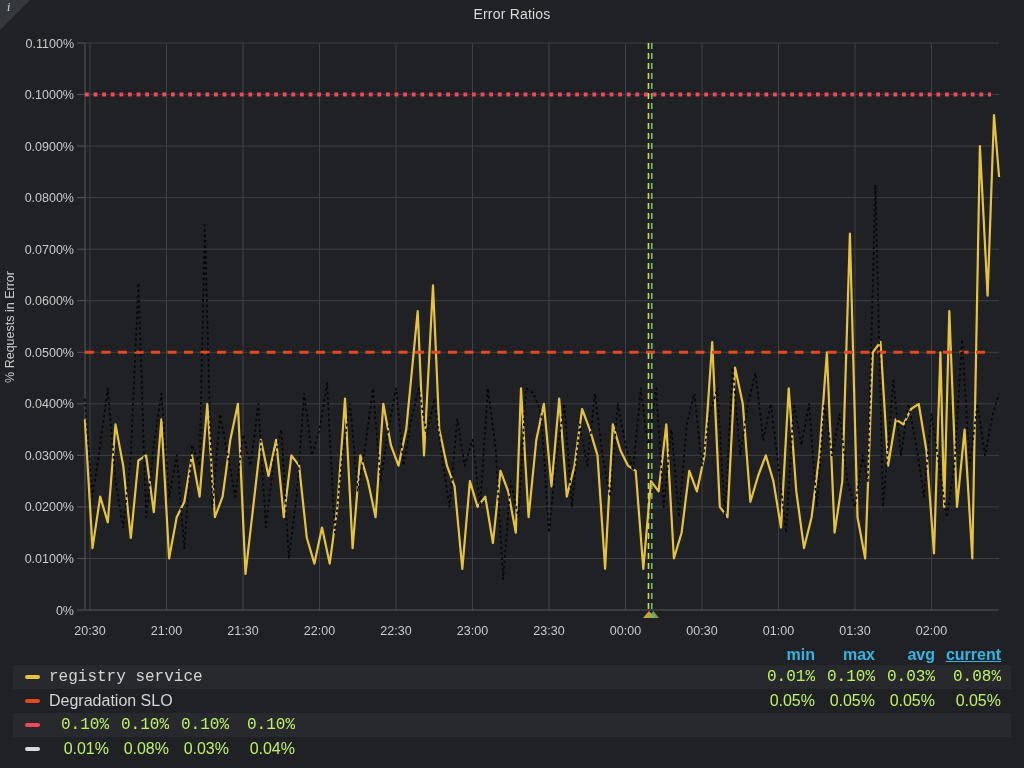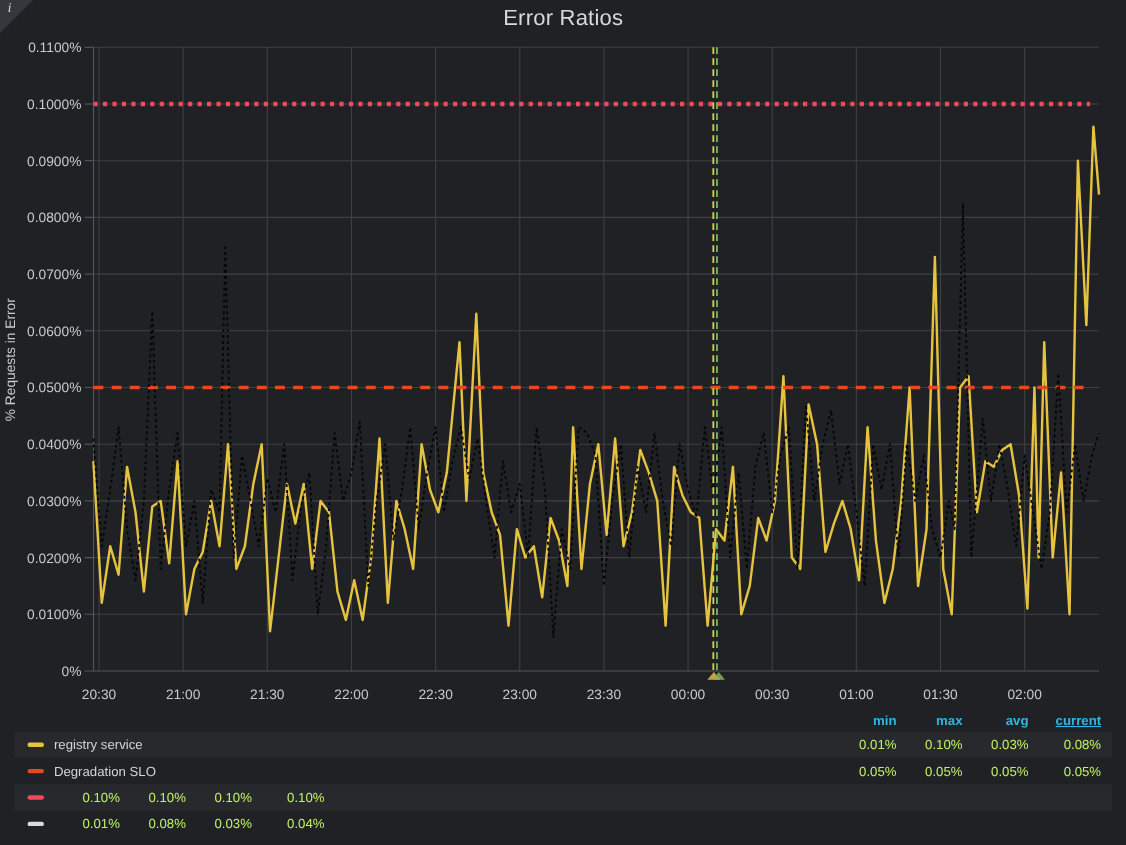--- a/index.html
+++ b/index.html
@@ -3,44 +3,44 @@
 <meta charset="utf-8">
 <style>
   html,body{margin:0;padding:0;}
   body{
     width:1024px;height:768px;position:relative;overflow:hidden;
     background:#1f2124;color:#d3d4d5;
     font-family:"Liberation Sans", sans-serif;
   }
   .panel-title{
     position:absolute;top:6px;left:0;width:1024px;text-align:center;
-    font-size:20px;font-weight:500;color:#d8d9da;letter-spacing:.2px;
+    font-size:14px;font-weight:500;color:#d8d9da;letter-spacing:.2px;
   }
   .info-corner{
     position:absolute;top:0;left:0;width:0;height:0;
     border-top:30px solid #34373b;border-right:30px solid transparent;
     cursor:pointer;
   }
   .info-corner span{
     position:absolute;top:-29px;left:7px;
     font:italic 11px "DejaVu Serif", serif;color:#d5d6d7;
   }
   #chart-svg{position:absolute;top:0;left:0;}
   .legend{
     position:absolute;left:13px;top:644px;width:998px;
-    font-size:12px;
+    font-size:16px;
   }
   .lhead{display:flex;align-items:center;height:21px;}
   .lhead .spacer{flex:1;}
   .lhead .hcell{
     width:60px;text-align:right;color:#33b5e5;font-weight:bold;cursor:pointer;
   }
   .lhead .hcell.cur{width:66px;text-decoration:underline;}
   .lrow{display:flex;align-items:center;height:24px;padding-left:12px;}
-  .lrow.alt{background:#28292c;}
+  .lrow.alt{background:#28292c;font-family:Liberation Mono, monospace;}
   .swatch{display:inline-block;width:15px;height:4px;border-radius:2px;margin-right:9px;flex:none;}
   .slabel{flex:1;color:#d3d4d5;cursor:pointer;}
   .vcell{width:60px;text-align:right;color:#bef264;}
   .vcell.cur{width:66px;}
   .lrow,.lhead{padding-right:10px;}
 </style>
 </head>
 <body>
 
 <div class="panel-title">Error Ratios</div>

